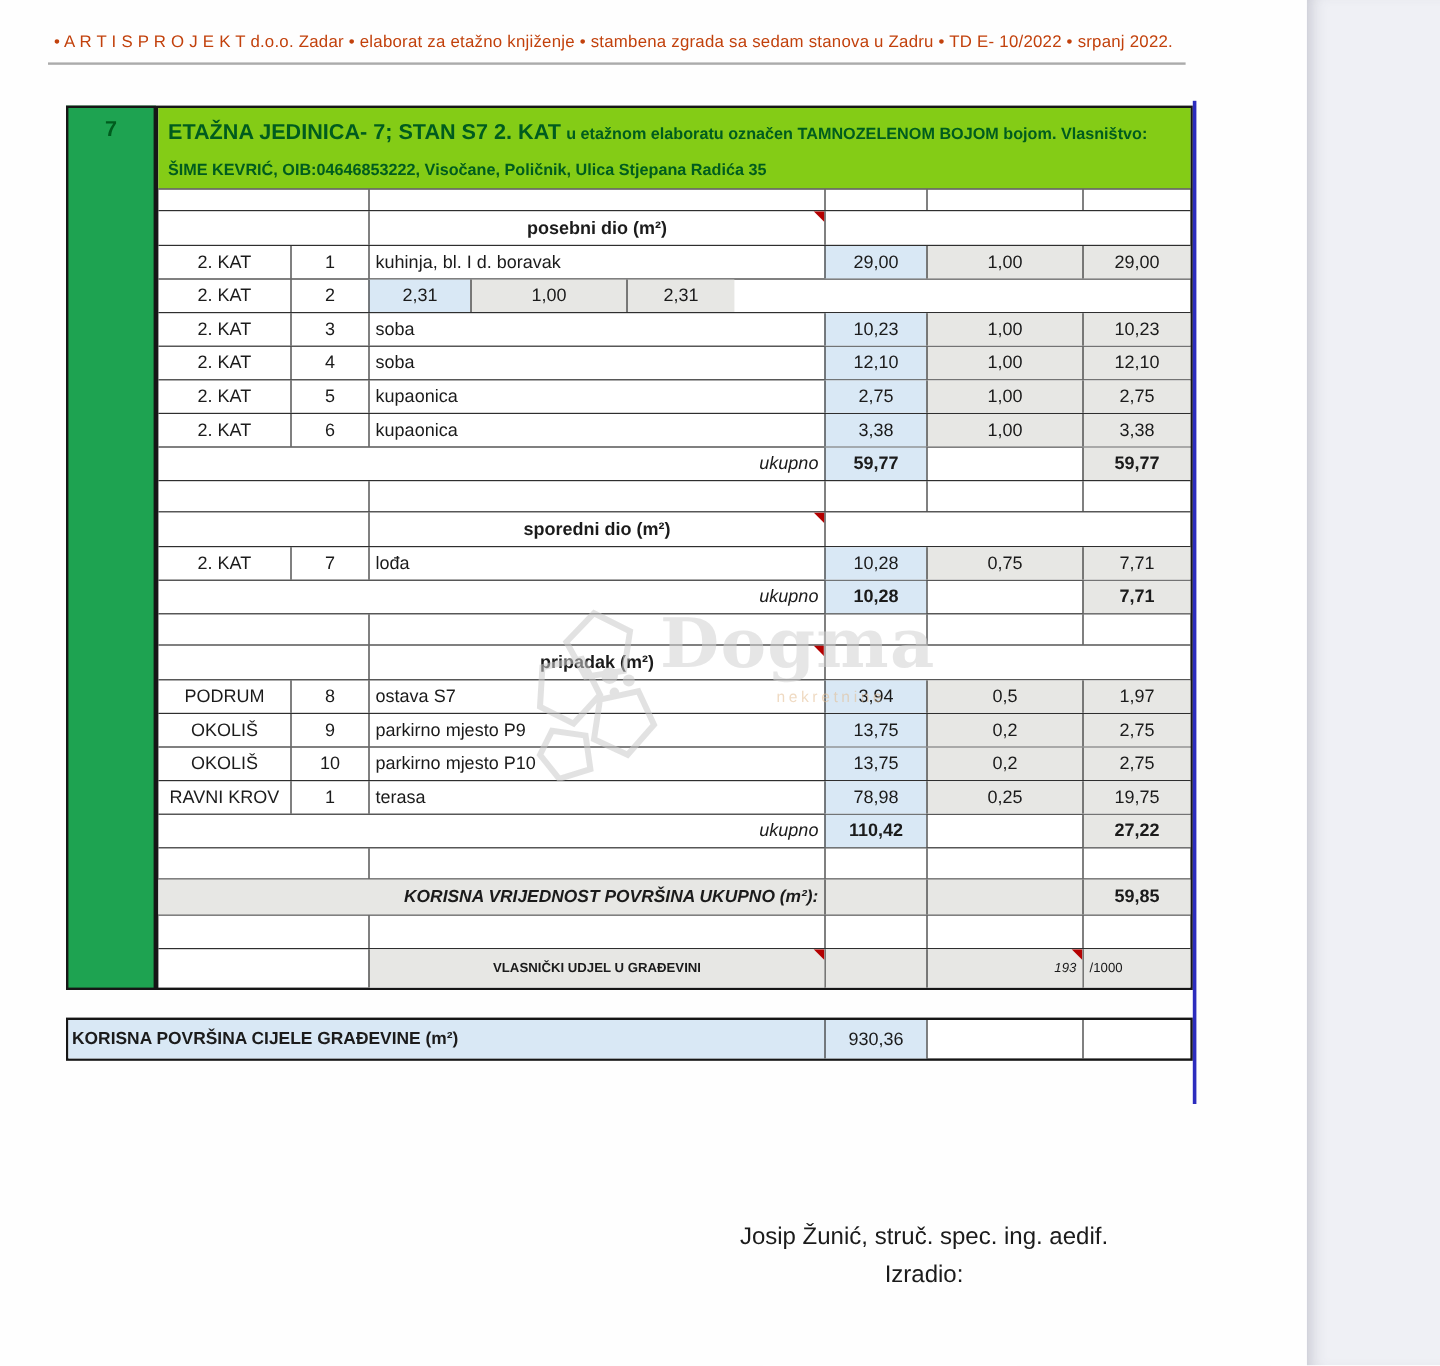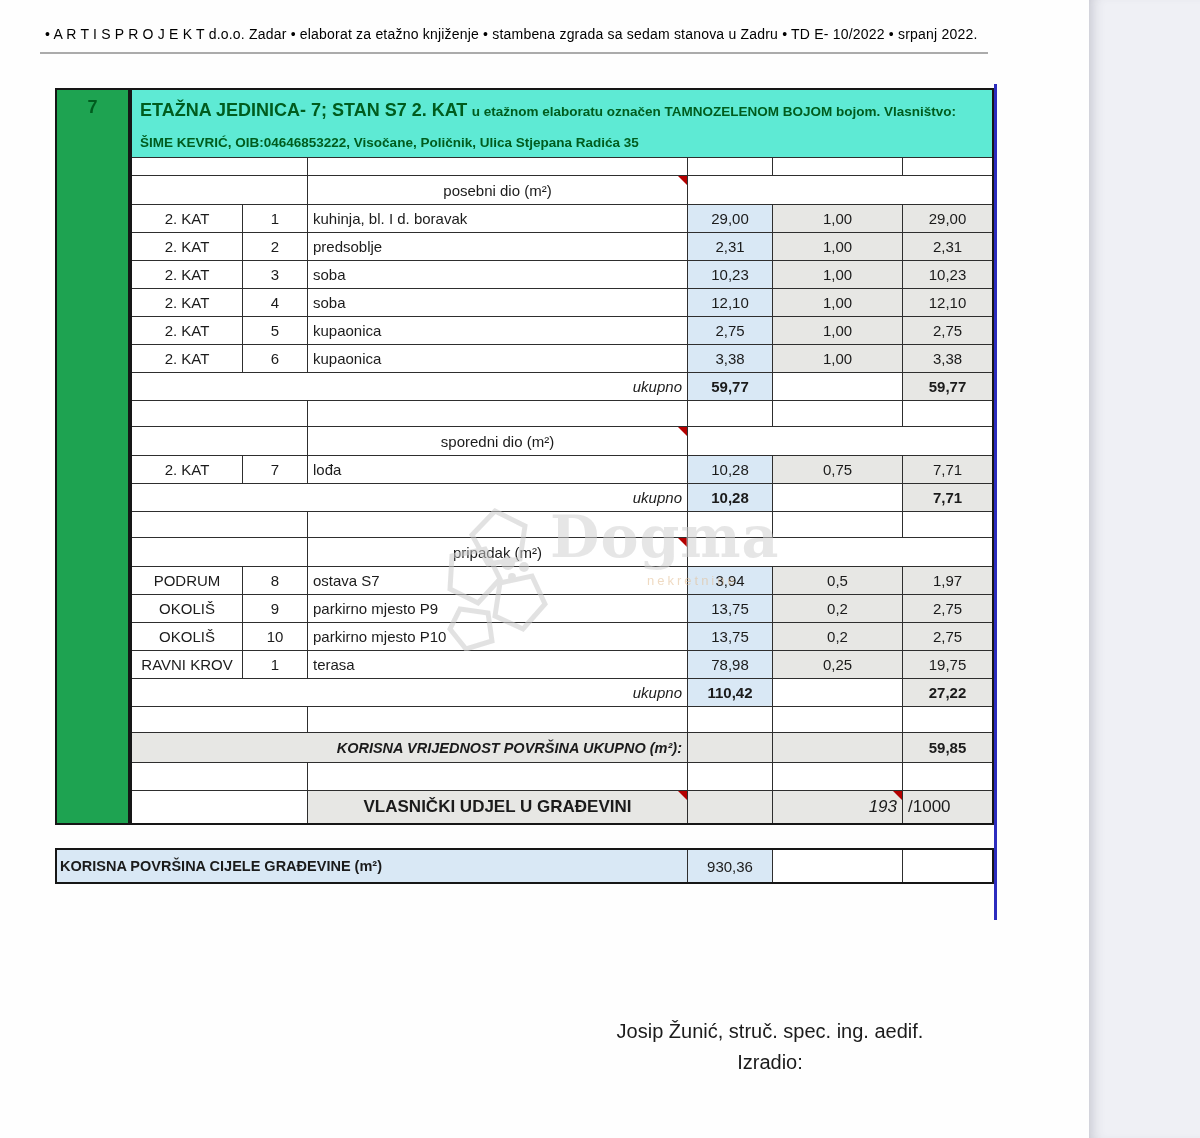--- a/index.html
+++ b/index.html
@@ -2,52 +2,52 @@
 <html><head>
 <meta charset="utf-8">
 <style>
   html,body{margin:0;padding:0;background:#ffffff;}
   .canvas{position:relative;width:1200px;height:1138px;background:#fefefe;overflow:hidden;
           font-family:"Liberation Sans",sans-serif;color:#1b1b1b;}
   
   .right-strip{position:absolute;left:1089px;top:0;width:111px;height:1138px;background:#eff0f5;
                box-shadow:inset 12px 0 14px -10px rgba(70,70,95,.28);}
   
-  .page-header{position:absolute;left:45px;top:26px;width:940px;font-size:14px;color:#000000;
+  .page-header{position:absolute;left:45px;top:26px;width:940px;font-size:14px;color:#c2410c;
                letter-spacing:.2px;white-space:nowrap;}
   .header-rule{position:absolute;left:40px;top:52px;width:948px;border-top:2px solid #ababab;}
   
   .main-wrap{position:absolute;left:55px;top:88px;display:flex;align-items:stretch;}
   .band{box-sizing:border-box;width:75px;border:2px solid #161616;display:flex;
         justify-content:center;align-items:flex-start;padding-top:7px;
         font-size:18px;font-weight:bold;}
   .grid{box-sizing:border-box;width:864px;border:2px solid #161616;background:#ffffff;}
   .trow{display:flex;align-items:stretch;}
   .trow:not(:first-child){border-top:1px solid #2e2e2e;}
   .cell{box-sizing:border-box;flex:none;display:flex;align-items:center;justify-content:center;
         font-size:15px;overflow:hidden;white-space:nowrap;}
   .cell:not(:first-child){border-left:1px solid #2e2e2e;}
   .cA{width:110px}.cB{width:65px}.cC{width:380px}.cD{width:85px}.cE{width:130px}.cF{width:90px}
   .cAB{width:175px}.cABC{width:555px}.cDEF{width:305px}
   .left{justify-content:flex-start;padding-left:5px;}
   .right{justify-content:flex-end;padding-right:5px;font-style:italic;}
   .bold{font-weight:bold;}
   .blue{background:#d9e8f5;}
   .gray{background:#e7e7e4;}
-  .hdr{font-weight:normal;}
+  .hdr{font-weight:bold;}
   .rel{position:relative;}
   .note{position:absolute;top:0;right:0;width:0;height:0;
         border-top:9px solid #b40000;border-left:9px solid transparent;}
-  .green-row{height:67px;background:#5eead4;}
+  .green-row{height:67px;background:#84cc16;}
   .green-row .gcell{box-sizing:border-box;width:860px;padding:5px 8px 0 8px;color:#005c1e;
         font-weight:bold;line-height:30px;display:block;white-space:normal;}
   .t-big{font-size:18px;}
   .t-small{font-size:13.5px;}
   .sum-label{font-size:14.5px;font-weight:bold;}
-  .own-big{font-size:17px;}
+  .own-big{font-size:11px;}
   
   .bottom-table{position:absolute;left:55px;top:848px;width:939px;box-sizing:border-box;
                 border:2px solid #161616;background:#fff;}
   .bottom-table .trow{height:32px;}
   .bt-label{flex:1;justify-content:flex-start;padding-left:3px;font-weight:bold;font-size:14.5px;}
   .cEF{width:220px;}
   
   .blue-line{position:absolute;left:994px;top:84px;width:3px;height:836px;background:#2c2cbe;}
   
   .footer{position:absolute;left:540px;top:1016px;width:460px;text-align:center;
@@ -99,21 +99,20 @@
       <div class="cell cA">2. KAT</div>
       <div class="cell cB">1</div>
       <div class="cell cC left">kuhinja, bl. I d. boravak</div>
       <div class="cell cD blue">29,00</div>
       <div class="cell cE gray">1,00</div>
       <div class="cell cF gray">29,00</div>
         </div>
         <div class="trow" style="height:27px">
       <div class="cell cA">2. KAT</div>
       <div class="cell cB">2</div>
-      <div class="cell cC left">predsoblje</div>
       <div class="cell cD blue">2,31</div>
       <div class="cell cE gray">1,00</div>
       <div class="cell cF gray">2,31</div>
         </div>
         <div class="trow" style="height:27px">
       <div class="cell cA">2. KAT</div>
       <div class="cell cB">3</div>
       <div class="cell cC left">soba</div>
       <div class="cell cD blue">10,23</div>
       <div class="cell cE gray">1,00</div>

